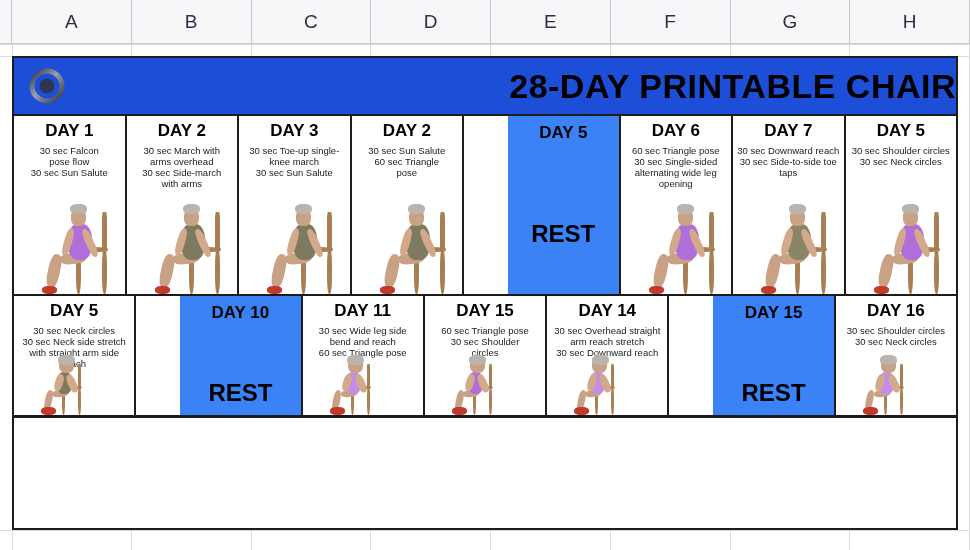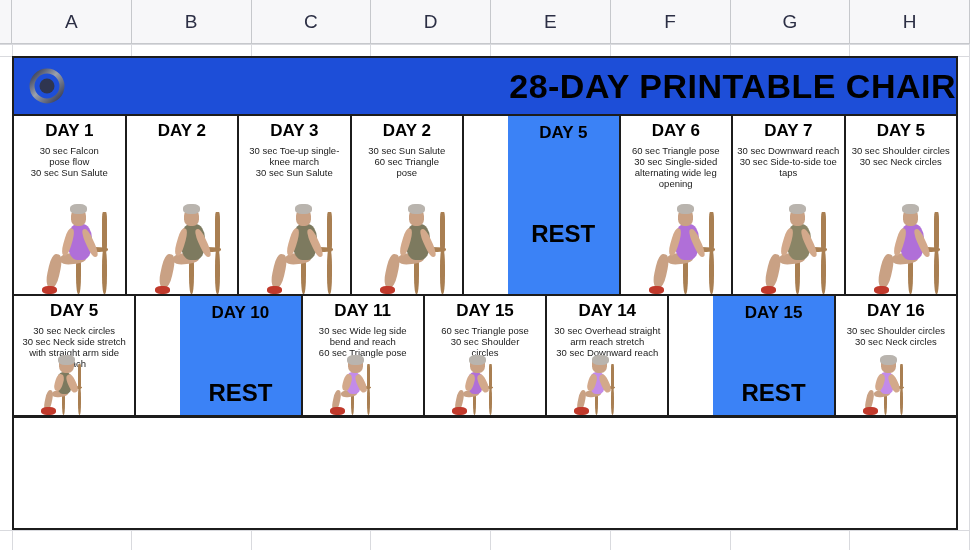--- a/index.html
+++ b/index.html
@@ -190,20 +190,24 @@
               <i class="torso" style="left: 42px; bottom: 34px; width: 24px; height: 36px; background: rgb(176, 111, 216);"></i>
               <i class="arm" style="left: 60px; bottom: 36px; transform: rotate(-24deg); height: 30px;"></i>
               <i class="arm" style="left: 38px; bottom: 38px; transform: rotate(16deg); height: 28px;"></i>
               <i class="head" style="left: 45px; bottom: 68px;"></i>
               <i class="hair" style="left: 44px; bottom: 80px;"></i>
             </div>
           </div>
         </div>
         <div class="day-cell">
           <div class="day-title">DAY 2</div>
+          <div class="day-desc">30 sec March with
+arms overhead
+30 sec Side-march
+with arms</div>
           <div class="photo">
             <div class="fig">
               <i class="chair" style="left: 50px; bottom: 0px; width: 5px; height: 46px;"></i>
               <i class="chair" style="left: 76px; bottom: 0px; width: 5px; height: 46px;"></i>
               <i class="chair" style="left: 48px; bottom: 42px; width: 34px; height: 5px;"></i>
               <i class="chair" style="left: 76px; bottom: 42px; width: 5px; height: 40px; border-radius: 20%;"></i>
               <i class="leg" style="left: 22px; bottom: 6px; width: 12px; height: 34px; transform: rotate(12deg);"></i>
               <i class="leg" style="left: 34px; bottom: 30px; width: 26px; height: 11px; transform: rotate(-6deg);"></i>
               <i class="shoe" style="left: 16px; bottom: 0px;"></i>
               <i class="torso" style="left: 42px; bottom: 34px; width: 24px; height: 36px; background: rgb(125, 122, 95);"></i>

